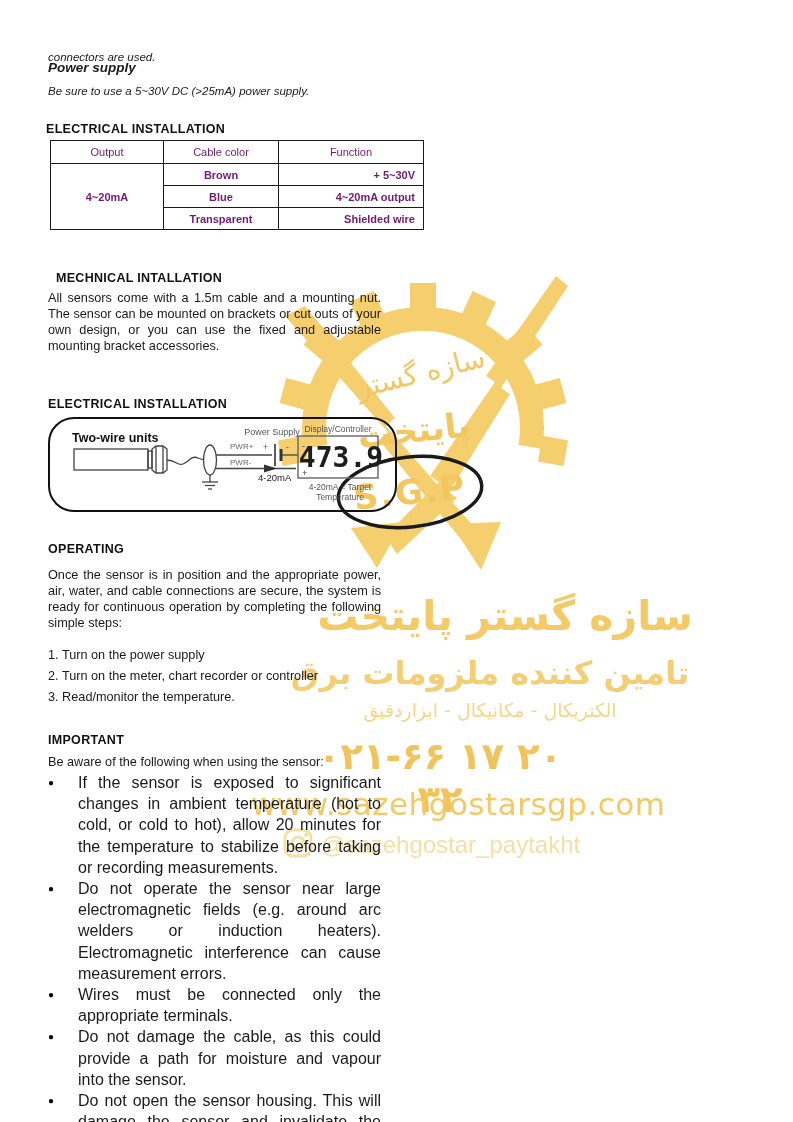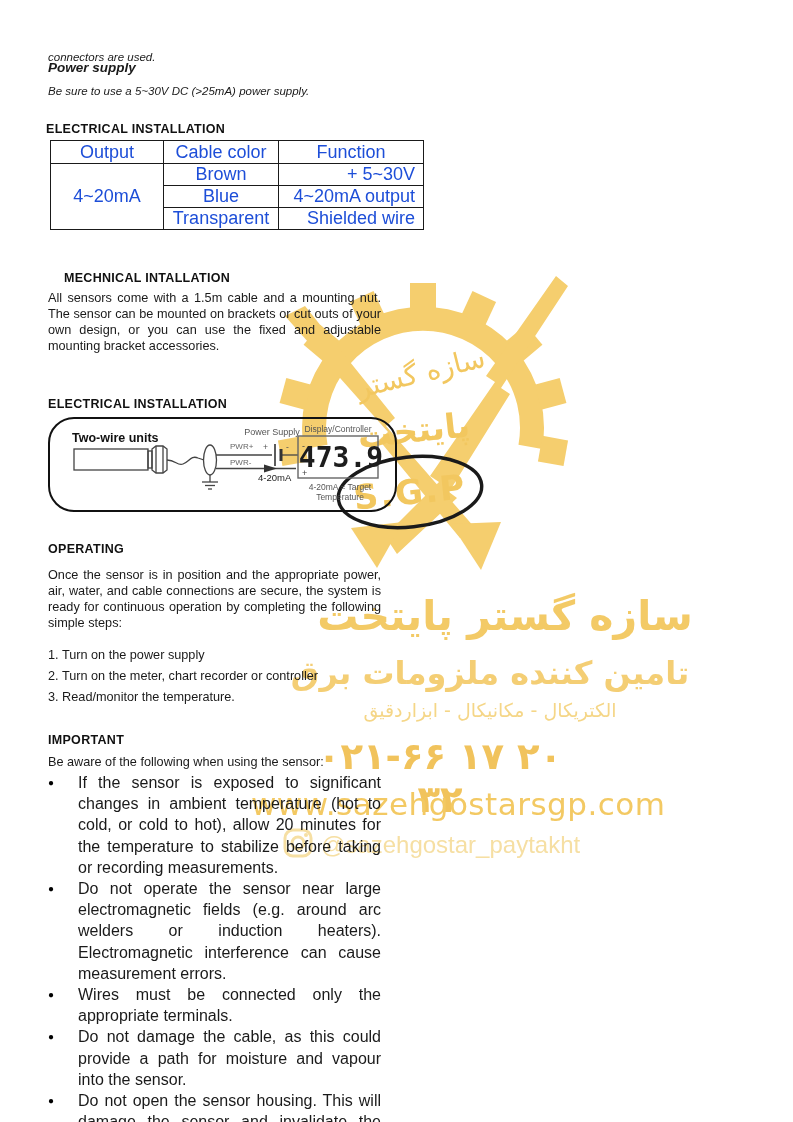--- a/index.html
+++ b/index.html
@@ -5,22 +5,22 @@
   html,body{margin:0;padding:0;background:#e8e8e8;}
   #page{position:relative;width:793px;height:1122px;background:#ffffff;margin:0 auto;
         overflow:hidden;font-family:"Liberation Sans",sans-serif;color:#1a1a1a;}
   .abs{position:absolute;}
   .it{font-style:italic;}
   .sec-h{font-weight:bold;font-size:12.5px;letter-spacing:.3px;color:#111;text-align:right;}
   .body-text{font-size:12.7px;line-height:16px;text-align:justify;color:#1a1a1a;}
   .step-line{font-size:12.7px;line-height:21.2px;color:#1a1a1a;}
 
   
-  table.spec{border-collapse:collapse;font-size:18px;color:#1d4ed8;}
-  table.spec th,table.spec td{border:1.4px solid #1a1a1a;padding:0 8px;height:21px;text-align:center;font-weight:normal;}
+  table.spec{border-collapse:collapse;font-size:11px;color:#701a75;}
+  table.spec th,table.spec td{border:1.4px solid #1a1a1a;padding:0 8px;height:21px;text-align:center;font-weight:bold;}
   table.spec th{height:22px;}
   table.spec td.fn{text-align:right;padding-left:10px;}
   table.spec .c-out{width:96px;}
   table.spec .c-cab{width:98px;}
   table.spec .c-fn{width:128px;border-radius:8px;}
 
   
   #diagram{left:48px;top:417px;width:345px;height:91px;border:2.4px solid #111;border-radius:26px;}
   #diagram svg{display:block;}
 
@@ -118,21 +118,21 @@
       <td>Blue</td>
       <td class="fn">4~20mA output</td>
     </tr>
     <tr>
       <td>Transparent</td>
       <td class="fn">Shielded wire</td>
     </tr>
   </tbody>
     </table>
 
-  <div class="abs sec-h z-content" style="left:64px;top:271px;">MECHNICAL INTALLATION</div>
+  <div class="abs sec-h z-content" style="left:56px;top:271px;">MECHNICAL INTALLATION</div>
 
   <div class="abs body-text z-content" style="left:48px;top:290px;width:333px;">All sensors come with a 1.5m cable and a mounting nut. The sensor can be mounted on brackets or cut outs of your own design, or you can use the fixed and adjustable mounting bracket accessories.</div>
 
   <div class="abs sec-h z-content" style="left:48px;top:397px;">ELECTRICAL INSTALLATION</div>
 
   <div id="diagram" class="abs z-content">
     <svg width="345" height="91" viewBox="0 0 345 91" font-family="Liberation Sans, sans-serif">
 
       <g stroke="#444" fill="none" stroke-width="1.3">
         <rect x="24" y="30" width="74" height="21"></rect>

